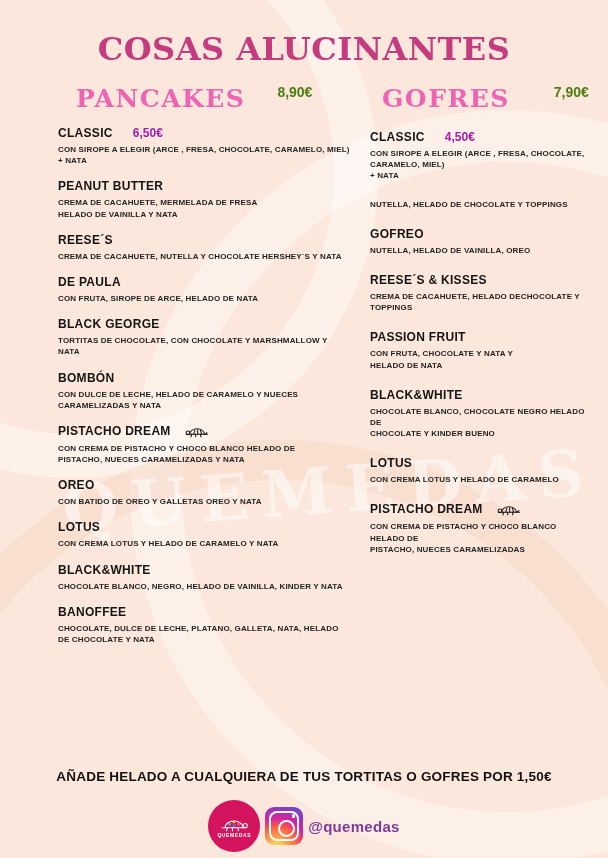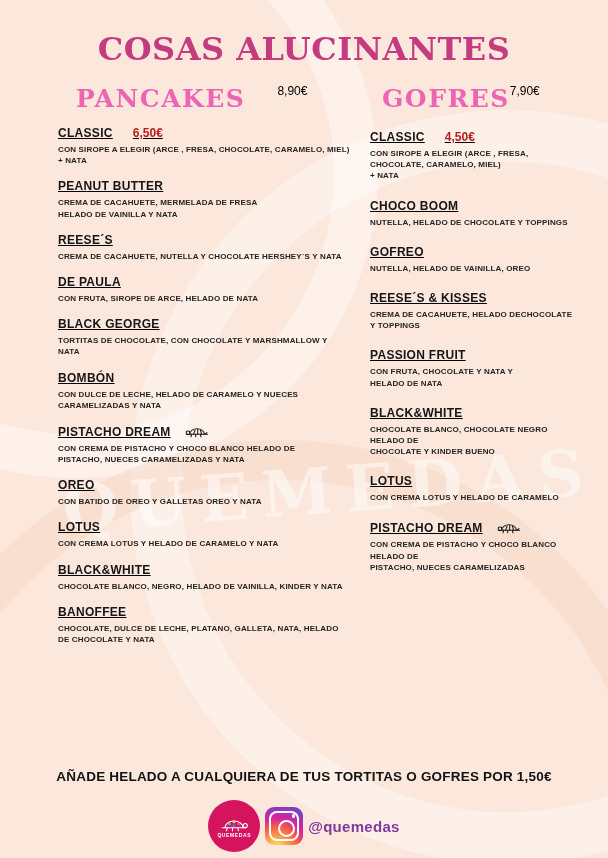--- a/index.html
+++ b/index.html
@@ -29,30 +29,30 @@
   .col.left{width:292px;margin-right:20px;flex:none;}
   .col.right{flex:1;}
   .sec-head{display:flex;align-items:flex-start;margin-bottom:6px;}
   .col.left .sec-head{padding-left:18px;}
   .col.right .sec-head{padding-left:12px;}
   .sec-name{
     font-family:"DejaVu Serif", serif;font-weight:800;font-size:25px;
     color:#ee64b5;letter-spacing:1.5px;
   }
   .col.left .sec-price{margin-left:32px;}
-  .col.right .sec-price{}
-  .sec-price{font-size:12px;font-weight:normal;color:#000000;}
-  
-  .item-head{display:flex;align-items:flex-end;text-decoration:underline;}
+  .col.right .sec-price{margin-left:44px;}
+  .sec-price{font-size:14px;font-weight:bold;color:#4d7c0f;}
+  
+  .item-head{display:flex;align-items:flex-start;}
   .col.left .item{margin-top:13px;}
   .col.right .item{margin-top:17px;}
   .item-name{
     font-size:12px;font-weight:bold;color:#151515;letter-spacing:.3px;
   }
-  .item-price{font-size:12px;font-weight:bold;color:#b91c1c;margin-left:20px;}
+  .item-price{font-size:12px;font-weight:bold;color:#a21caf;margin-left:20px;}
   .item-price:empty{display:none;}
   .item-desc{
     margin:4px 0 0;font-size:8px;font-weight:bold;color:#242424;
     line-height:1.4;letter-spacing:.15px;white-space:pre-line;
   }
   .turtle{margin-left:14px;flex:none;}
   
   .tagline{
     position:absolute;left:0;right:0;bottom:74px;text-align:center;
     font-size:13.5px;font-weight:bold;color:#121212;letter-spacing:.2px;margin-top:20px;
@@ -199,23 +199,20 @@
       <div class="item">
         <div class="item-head">
           <span class="item-name">CLASSIC</span>
           <span class="item-price">4,50€</span>
         </div>
         <p class="item-desc">CON SIROPE A ELEGIR (ARCE , FRESA, CHOCOLATE, CARAMELO, MIEL)
 + NATA</p>
       </div>
 
       <div class="item">
-        <div class="item-head">
-          <span class="item-name">CHOCO BOOM</span>
-        </div>
         <p class="item-desc">NUTELLA, HELADO DE CHOCOLATE Y TOPPINGS</p>
       </div>
 
       <div class="item">
         <div class="item-head">
           <span class="item-name">GOFREO</span>
         </div>
         <p class="item-desc">NUTELLA, HELADO DE VAINILLA, OREO</p>
       </div>
 

